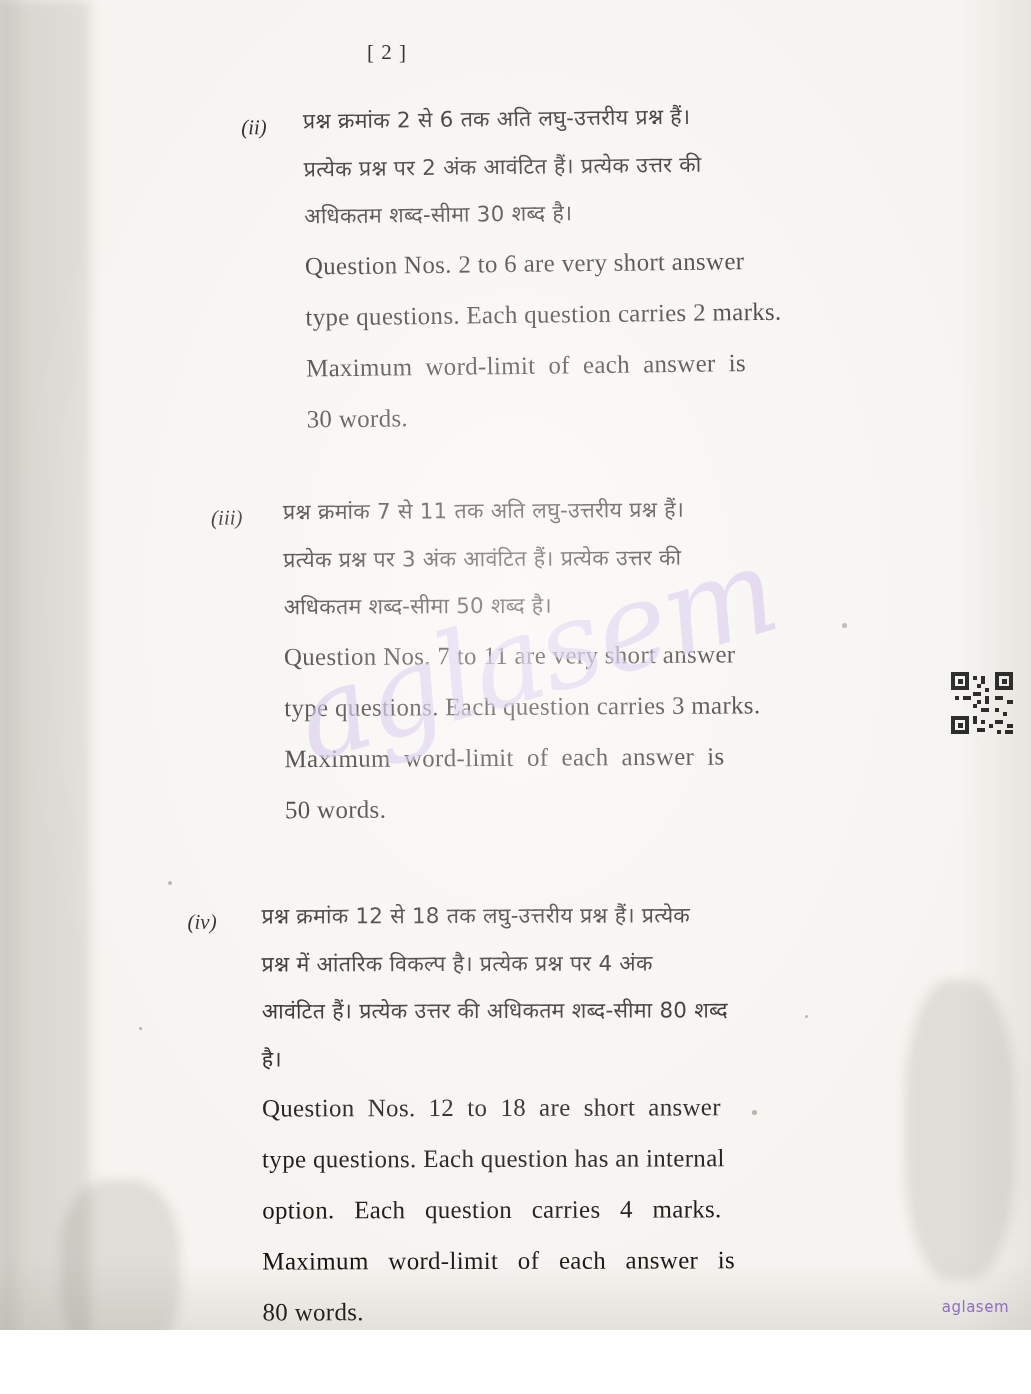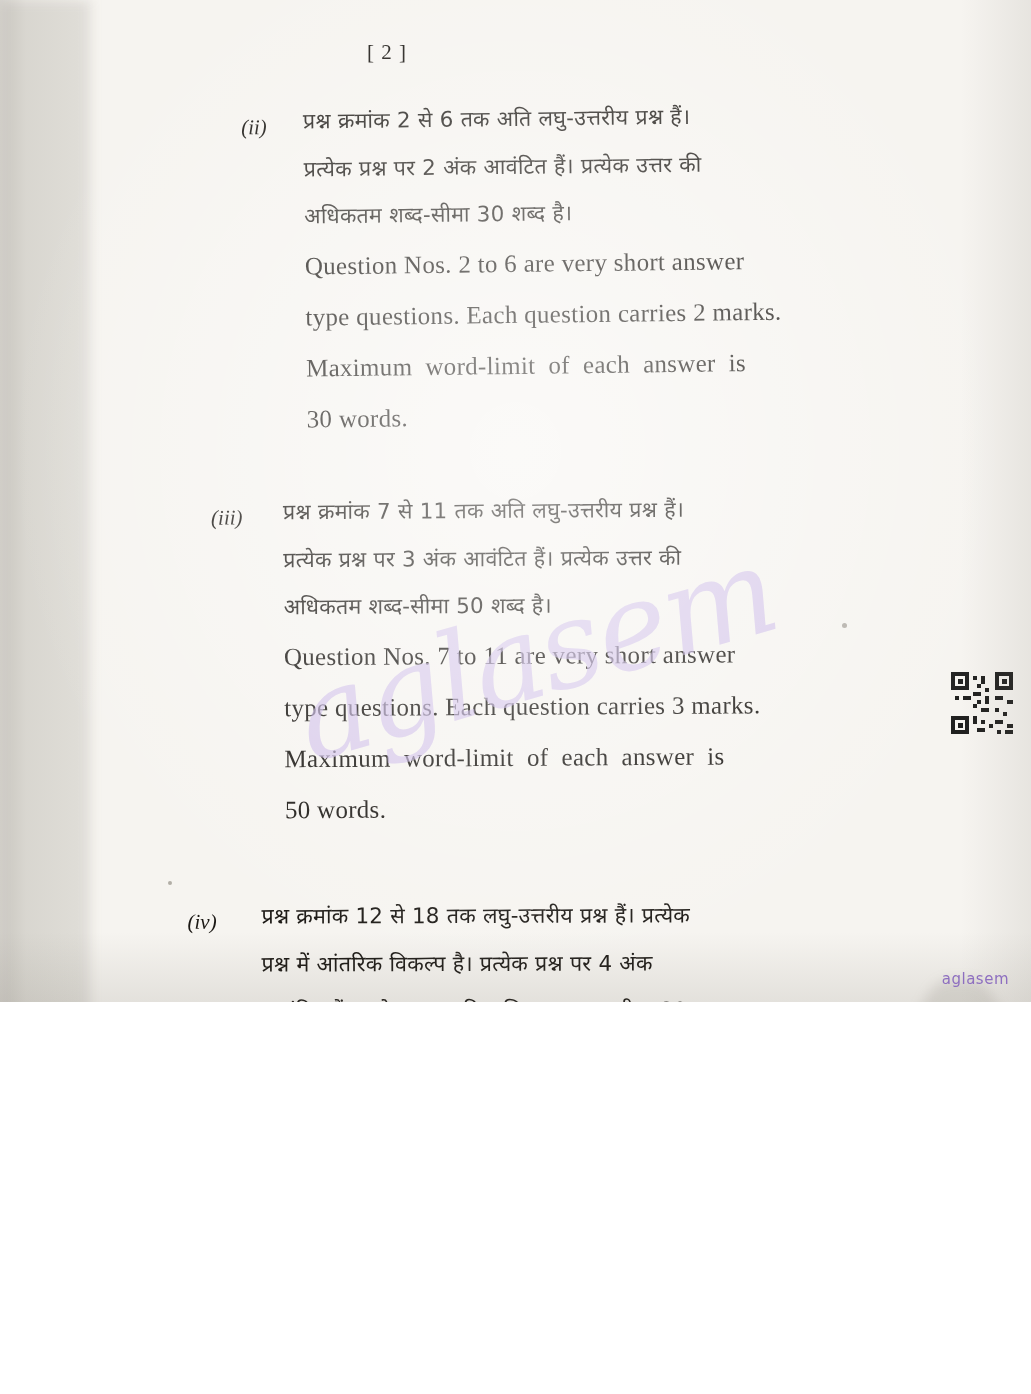--- a/index.html
+++ b/index.html
@@ -3,21 +3,21 @@
 <meta charset="utf-8">
 <style>
   html, body {
     margin: 0;
     padding: 0;
     background: #ffffff;
   }
   #page {
     position: relative;
     width: 1031px;
-    height: 1002px;
+    height: 1330px;
     background: #f6f4f0;
     overflow: hidden;
     font-family: "Liberation Serif", serif;
     color: #15130f;
   }
   
   #page::before {
     content: "";
     position: absolute;
     inset: 0;

